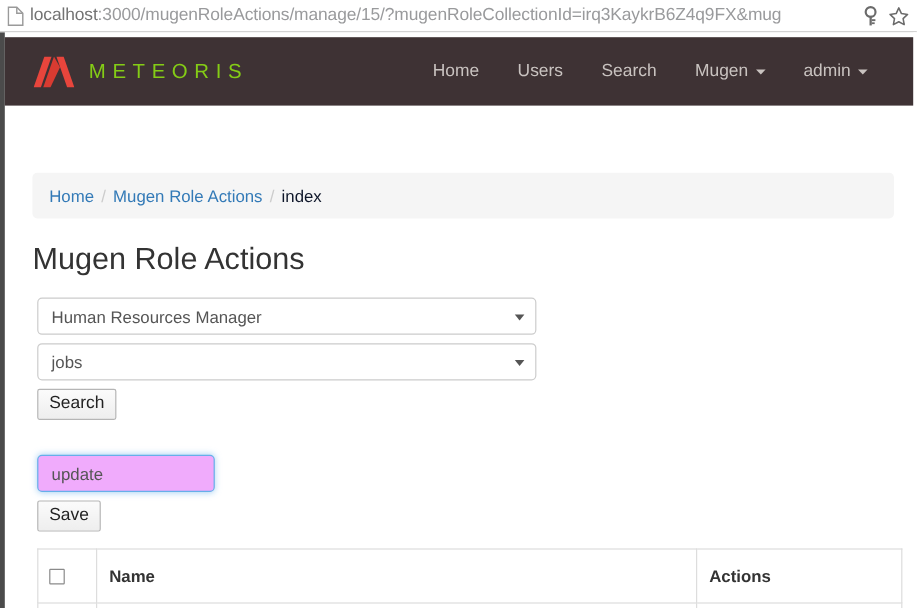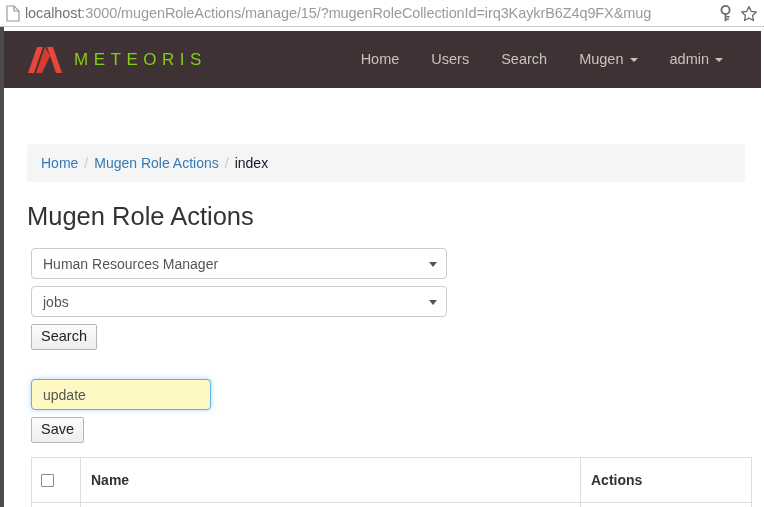--- a/index.html
+++ b/index.html
@@ -190,32 +190,32 @@
     border-radius: 2px;
     font-size: 14.5px;
     color: #222222;
     padding: 3px 9px 4px 9px;
     line-height: 17px;
     font-family: "Liberation Sans", sans-serif;
     cursor: default;
   }
 
   .text-input {
-    width: 180px;
+    width: 148px;
     height: 31px;
     box-sizing: border-box;
     border: 1px solid #66afe9;
     border-radius: 4px;
     font-size: 14px;
     color: #555555;
     padding: 0 11px;
     outline: none;
     box-shadow: 0 0 5px rgba(102,175,233,0.55);
     font-family: "Liberation Sans", sans-serif;
-    background: #fef9c3;
+    background: #f0abfc;
   }
 
   .input-block { margin: 29px 0 0 27px; }
   .save-wrap { margin-top: 7px; text-decoration: underline; }
 
   
   .data-table {
     margin: 14px 0 0 27px;
     width: 721px;
     border-collapse: collapse;

